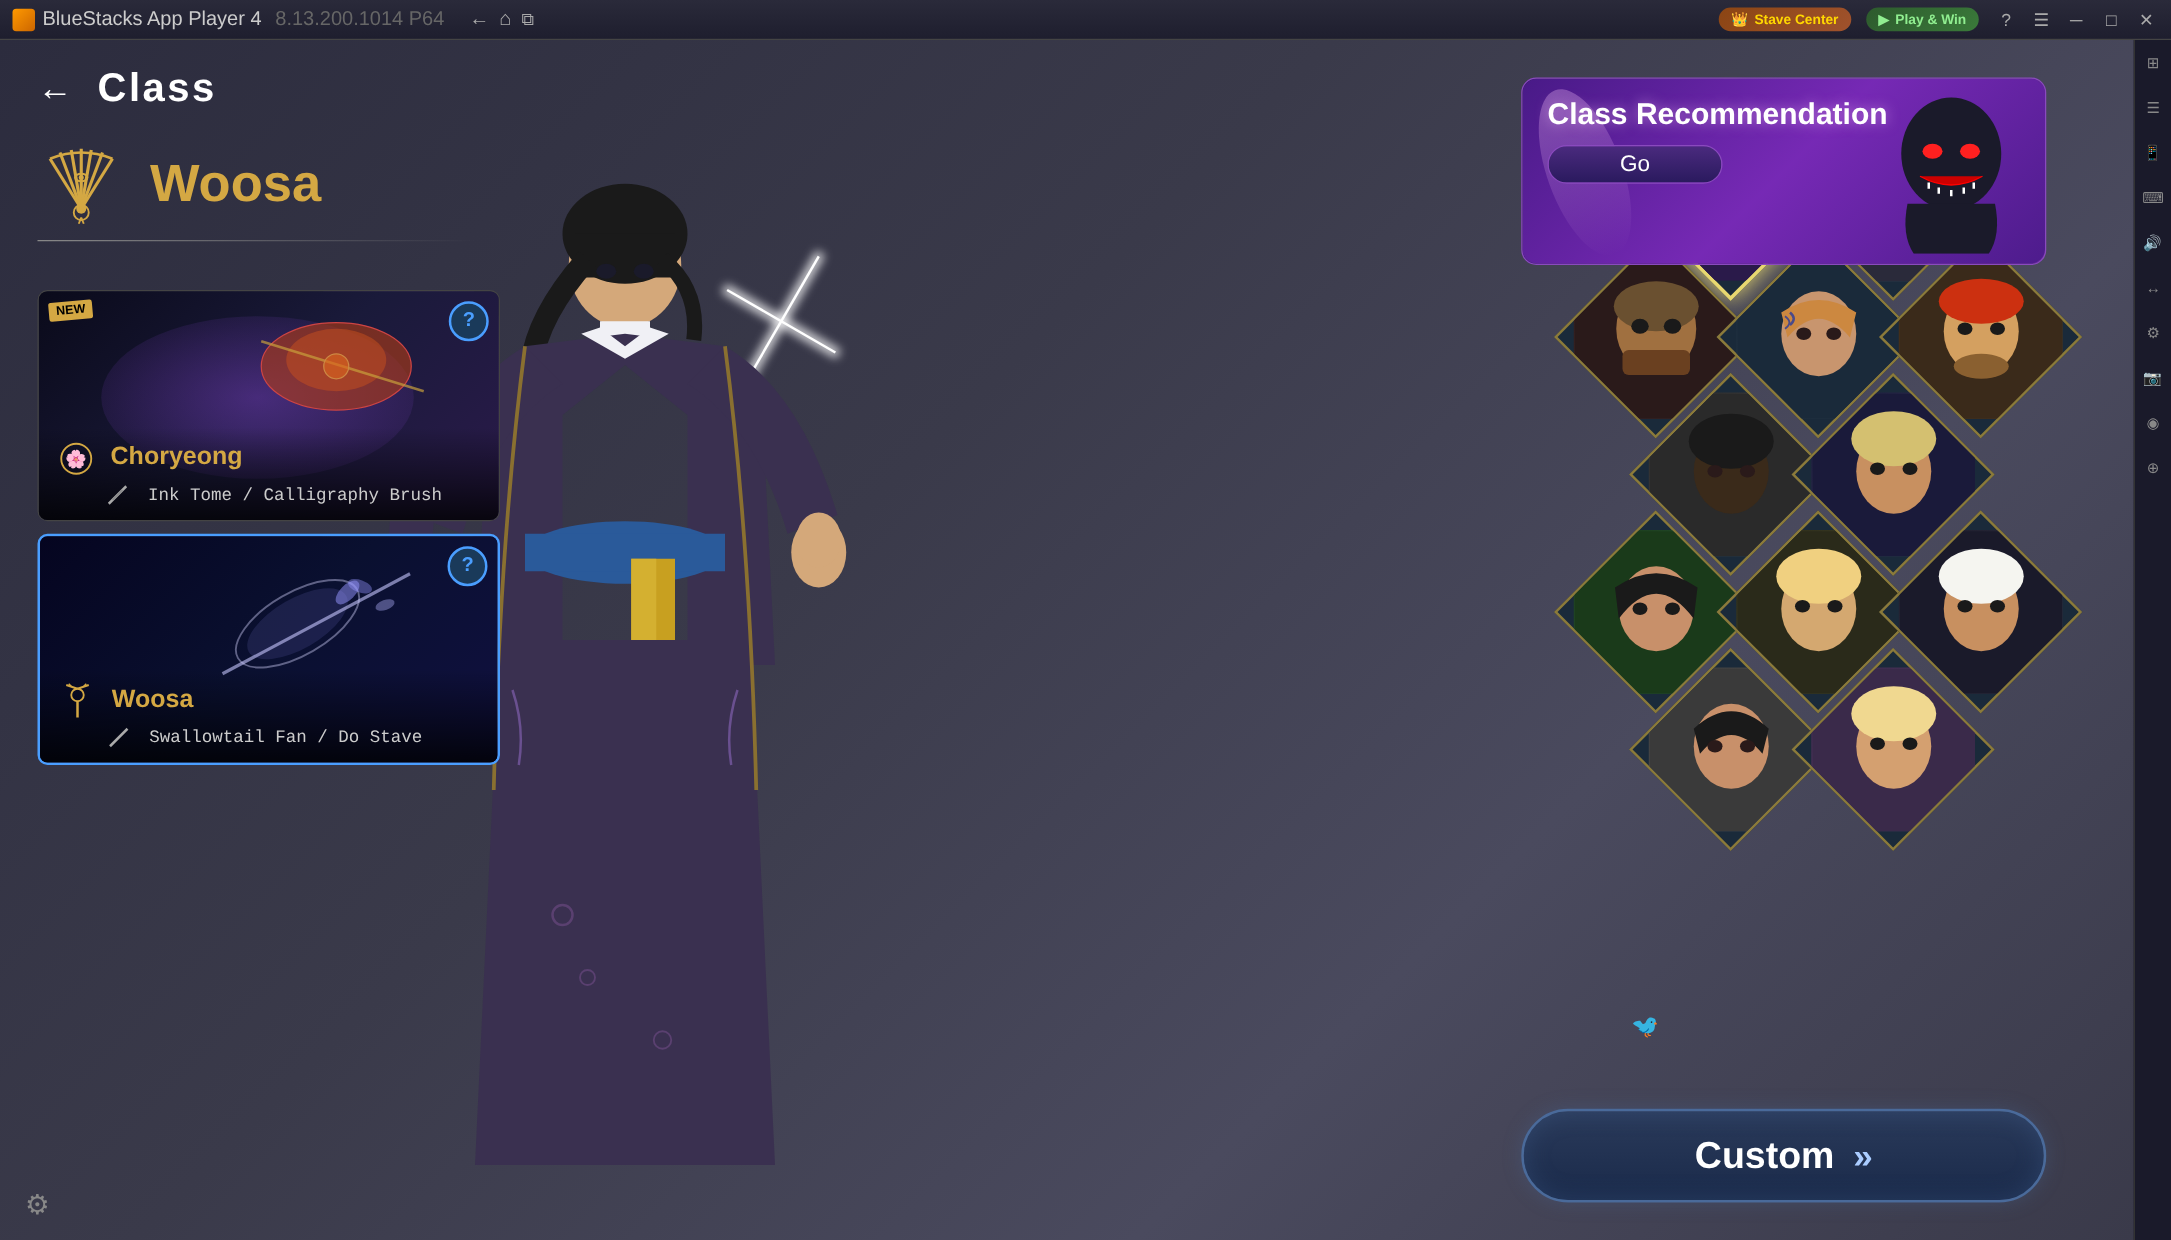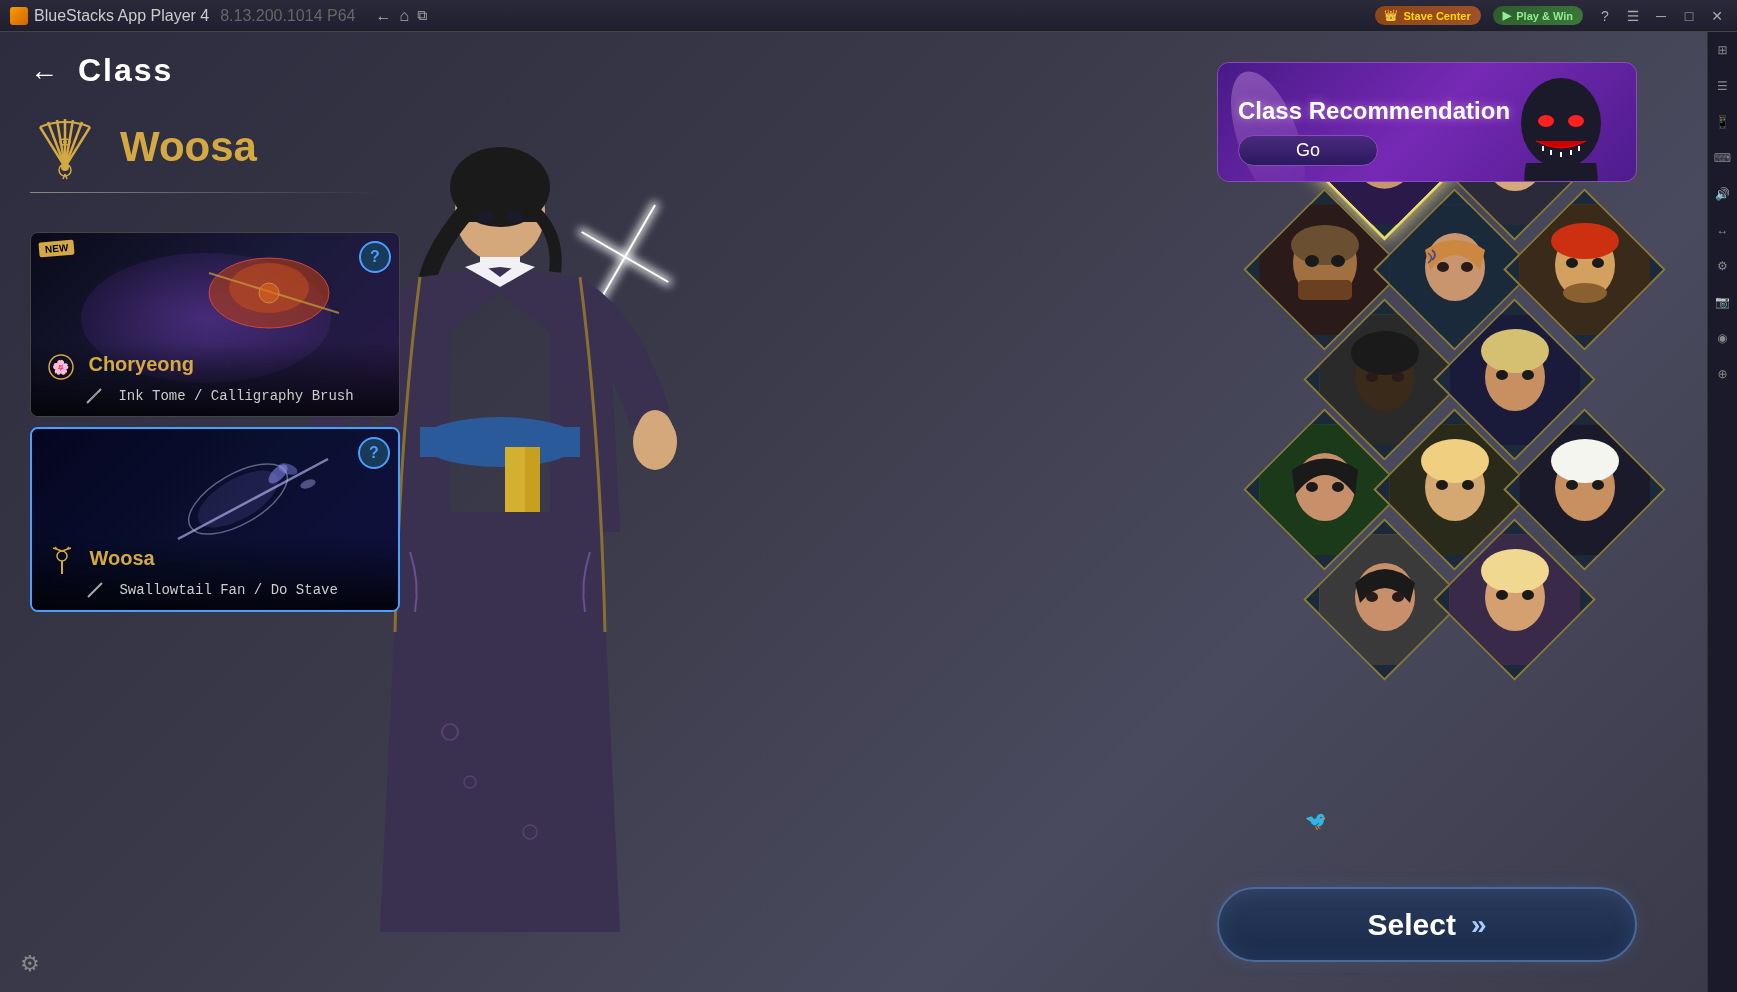--- a/index.html
+++ b/index.html
@@ -315,29 +315,29 @@
       border-radius: 2px;
       z-index: 10;
       transform: rotate(-5deg);
     }
 
     
     .recommendation-banner {
       position: absolute;
       top: 30px; right: 70px;
       width: 420px;
-      height: 120px;
+      height: 150px;
       background: linear-gradient(135deg, #3a1a6e, #6a2a9e);
       border-radius: 12px;
       overflow: hidden;
       border: 1px solid #8a4abe;
       z-index: 20;
       display: flex;
       flex-direction: column;
-      justify-content: flex-end;
+      justify-content: flex-start;
       padding: 15px 20px;
     }
     .rec-title {
       color: #fff;
       font-size: 24px;
       font-weight: bold;
       text-shadow: 0 0 10px rgba(255,200,255,0.5);
     }
     .rec-go-btn {
       margin-top: 10px;
@@ -879,21 +879,21 @@
             </svg>
           </div>
         </div>
       </div>
 
     </div>
   </div>
 
   <div class="select-btn-container">
     <div class="select-btn">
-      <span>Select</span>
+      <span>Custom</span>
       <span class="chevron-right">»</span>
     </div>
   </div>
 
   <div class="status-bar">
     <span class="gear-icon">⚙</span>
   </div>
 
 </div>
 

